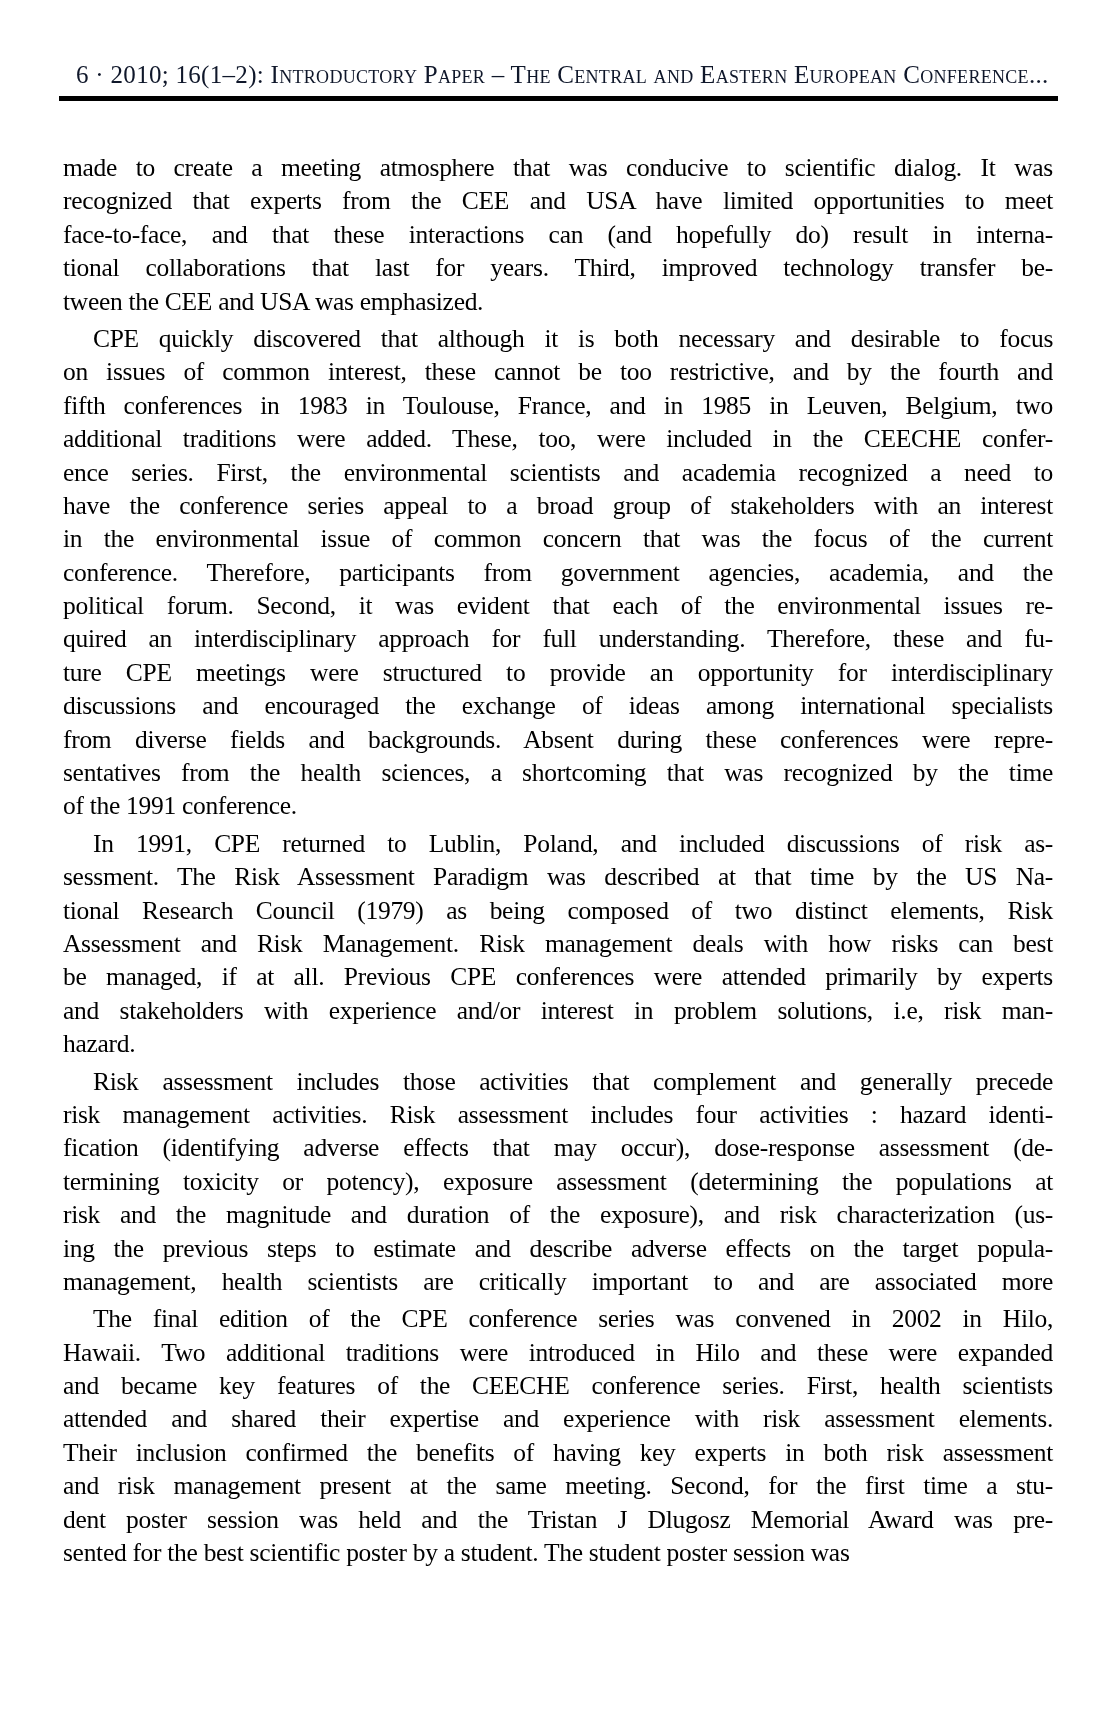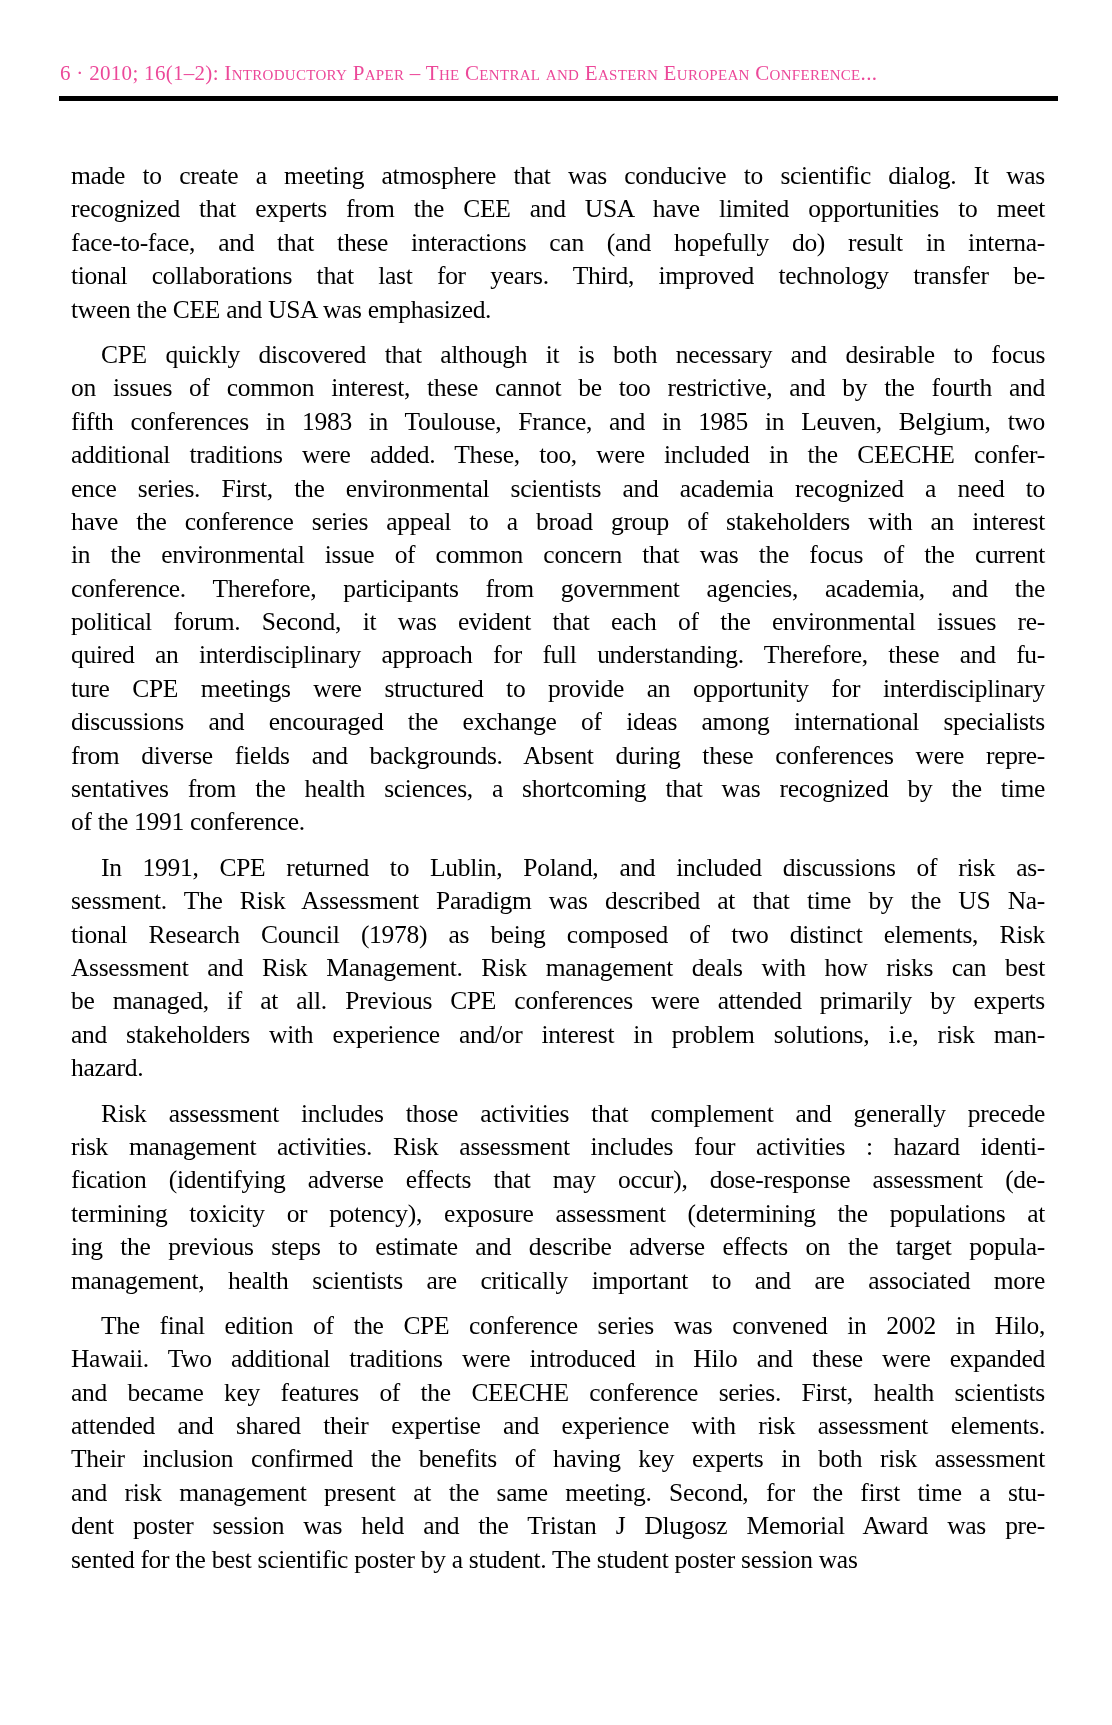--- a/index.html
+++ b/index.html
@@ -7,44 +7,44 @@
     position: relative;
     width: 1112px;
     height: 1725px;
     background: #ffffff;
     font-family: "Liberation Serif", "DejaVu Serif", serif;
     color: #000000;
     overflow: hidden;
   }
   .running-header {
     position: absolute;
-    left: 60px;
+    left: 76px;
     top: 61px;
     width: 1000px;
-    font-size: 21px;
+    font-size: 25px;
     font-variant: small-caps;
     letter-spacing: 0.3px;
     white-space: nowrap;
-    color: #ec4899;
+    color: #0f172a;
   }
   .header-rule {
     position: absolute;
     left: 59px;
     top: 96px;
     width: 999px;
     height: 5px;
     background: #000000;
   }
   .body-text {
     position: absolute;
     left: 59px;
     top: 147px;
     width: 998px;
   }
-  .paragraph { margin: 12px; padding: 0; }
+  .paragraph { margin: 4px; padding: 0; }
   .line {
     font-size: 25.5px;
     line-height: 33.4px;
     height: 33.4px;
     letter-spacing: -0.3px;
     text-align: justify;
     text-align-last: justify;
     white-space: normal;
     overflow: visible;
   }
@@ -80,31 +80,32 @@
         <div class="line">quired an interdisciplinary approach for full understanding. Therefore, these and fu-</div>
         <div class="line">ture CPE meetings were structured to provide an opportunity for interdisciplinary</div>
         <div class="line">discussions and encouraged the exchange of ideas among international specialists</div>
         <div class="line">from diverse fields and backgrounds. Absent during these conferences were repre-</div>
         <div class="line">sentatives from the health sciences, a shortcoming that was recognized by the time</div>
         <div class="line last">of the 1991 conference.</div>
       </div>
       <div class="paragraph">
         <div class="line indent">In 1991, CPE returned to Lublin, Poland, and included discussions of risk as-</div>
         <div class="line">sessment. The Risk Assessment Paradigm was described at that time by the US Na-</div>
-        <div class="line">tional Research Council (1978) as being composed of two distinct elements, Risk</div>
+        <div class="line">tional Research Council (1979) as being composed of two distinct elements, Risk</div>
         <div class="line">Assessment and Risk Management. Risk management deals with how risks can best</div>
         <div class="line">be managed, if at all. Previous CPE conferences were attended primarily by experts</div>
         <div class="line">and stakeholders with experience and/or interest in problem solutions, i.e, risk man-</div>
         <div class="line last">hazard.</div>
       </div>
       <div class="paragraph">
         <div class="line indent">Risk assessment includes those activities that complement and generally precede</div>
         <div class="line">risk management activities. Risk assessment includes four activities : hazard identi-</div>
         <div class="line">fication (identifying adverse effects that may occur), dose-response assessment (de-</div>
         <div class="line">termining toxicity or potency), exposure assessment (determining the populations at</div>
+        <div class="line">risk and the magnitude and duration of the exposure), and risk characterization (us-</div>
         <div class="line">ing the previous steps to estimate and describe adverse effects on the target popula-</div>
         <div class="line">management, health scientists are critically important to and are associated more</div>
       </div>
       <div class="paragraph">
         <div class="line indent">The final edition of the CPE conference series was convened in 2002 in Hilo,</div>
         <div class="line">Hawaii. Two additional traditions were introduced in Hilo and these were expanded</div>
         <div class="line">and became key features of the CEECHE conference series. First, health scientists</div>
         <div class="line">attended and shared their expertise and experience with risk assessment elements.</div>
         <div class="line">Their inclusion confirmed the benefits of having key experts in both risk assessment</div>
         <div class="line">and risk management present at the same meeting. Second, for the first time a stu-</div>

